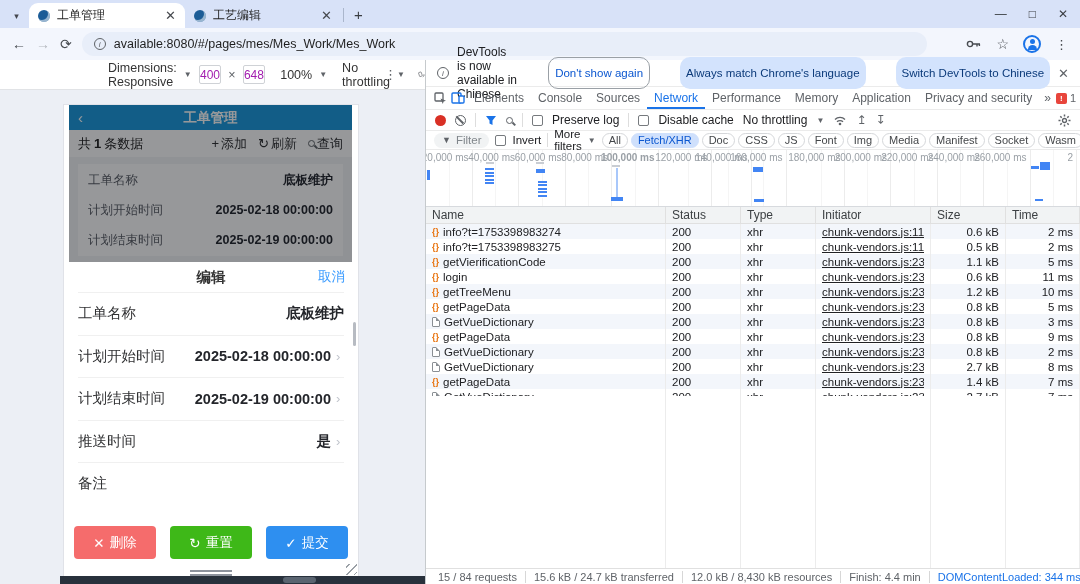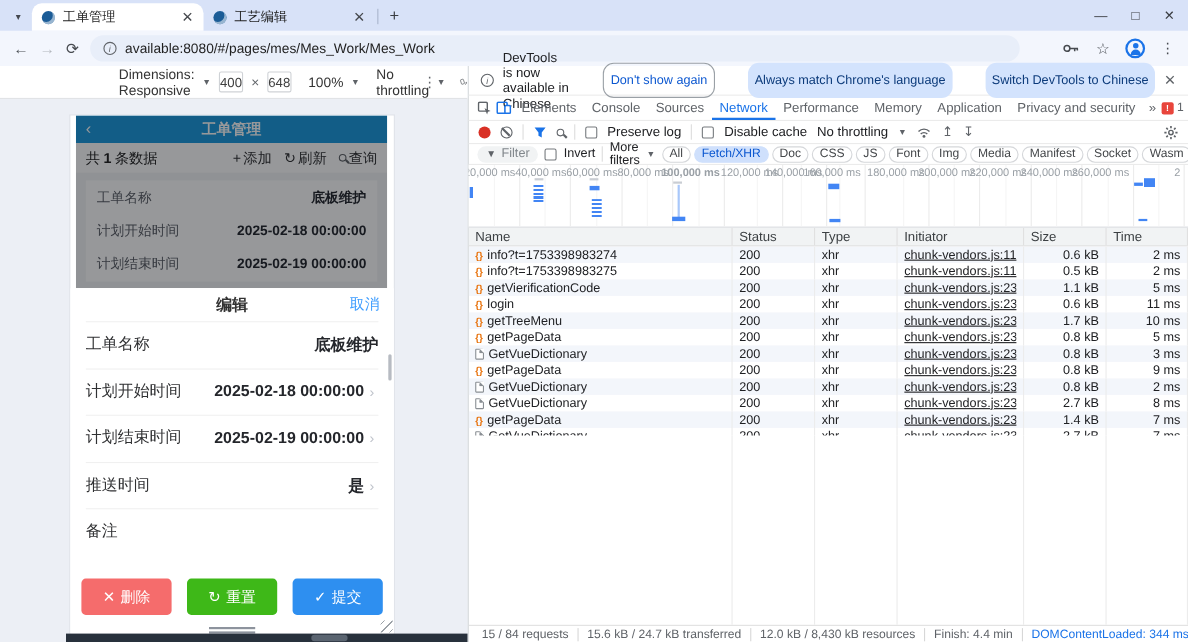--- a/index.html
+++ b/index.html
@@ -29,21 +29,21 @@
   .avatar::before { content:""; position:absolute; left:4.5px; top:2px; width:5px; height:5px; border-radius:50%; background:#1a73e8; }
   .avatar::after { content:""; position:absolute; left:2.5px; top:8px; width:9px; height:5px; border-radius:5px 5px 0 0; background:#1a73e8; }
   .dots { color:#474b50; font-size:13px; letter-spacing:0; }
 
   .content { display:flex; height:524px; }
 
   
   .page-area { width:425px; position:relative; background:#eceff5; }
   .device-toolbar { height:30px; background:#fff; border-bottom:1px solid #e1e3e6; display:flex; align-items:center; gap:7px; padding-left:108px; font-size:12.5px; color:#333; position:relative; }
   .caret { font-size:8px; color:#5f6368; }
-  .dim-input { width:46px; height:19px; border:1px solid #cfd2d6; border-radius:2px; display:flex; align-items:center; justify-content:center; font-size:12px; color:#404040; background:#fff; }
+  .dim-input { width:46px; height:19px; border:1px solid #cfd2d6; border-radius:2px; display:flex; align-items:center; justify-content:center; font-size:12px; color:#a21caf; background:#fff; }
   .rotate-ic { margin-left:6px; }
   .dt3dots { position:absolute; right:28px; color:#5f6368; font-size:13px; }
 
   .viewport { position:absolute; top:30px; left:0; right:0; bottom:0; }
   .phone { position:absolute; left:64px; top:15px; width:294px; bottom:8px; background:#fff; box-shadow:0 0 0 1px rgba(0,0,0,.05); }
 
   .app-dim { position:relative; height:157px; background:#f3f4f6; margin:0 6px 0 5px; overflow:hidden; }
   .app-dim::after { content:""; position:absolute; inset:0; background:rgba(8,10,14,.42); }
   .app-header { height:25px; background:#1a9ade; color:#fff; display:flex; align-items:center; justify-content:center; font-size:13.5px; font-weight:bold; position:relative; }
   .app-back { position:absolute; left:9px; font-size:15px; font-weight:normal; }
@@ -530,21 +530,21 @@
             <div class="nrow">
               <div class="cell name">
                 <span class="xhr-icon">{}</span>
                 <span>getTreeMenu</span>
               </div>
               <div class="cell">200</div>
               <div class="cell">xhr</div>
               <div class="cell">
                 <span class="init-link">chunk-vendors.js:23954</span>
               </div>
-              <div class="cell r">1.7 kB</div>
+              <div class="cell r">1.2 kB</div>
               <div class="cell r">10 ms</div>
             </div>
             <div class="nrow">
               <div class="cell name">
                 <span class="xhr-icon">{}</span>
                 <span>getPageData</span>
               </div>
               <div class="cell">200</div>
               <div class="cell">xhr</div>
               <div class="cell">

